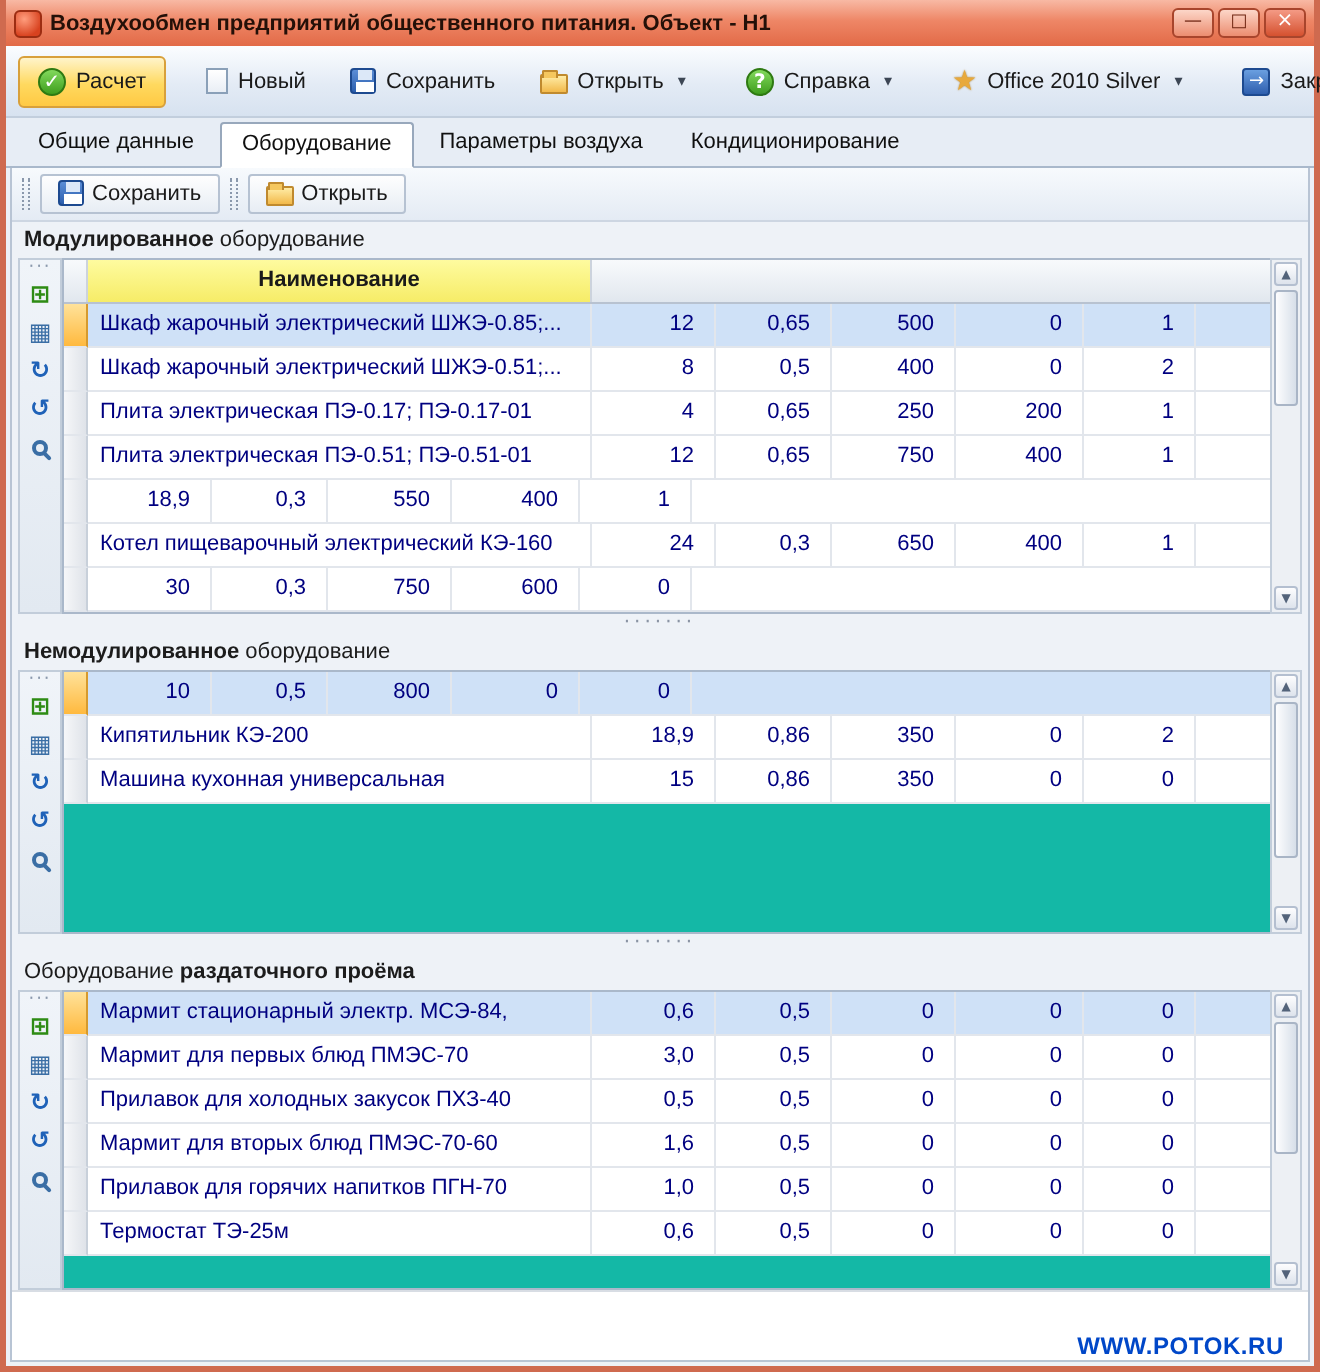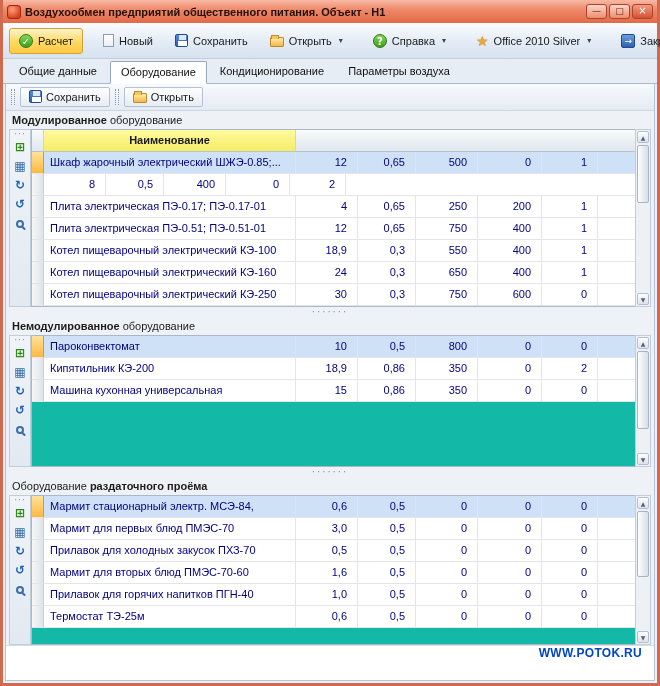--- a/index.html
+++ b/index.html
@@ -88,21 +88,21 @@
   .trow.sel .cell { background:#cfe1f7; }
   .trow.sel .cell.ind { background:linear-gradient(#ffe29a, #ffb93e); border-right:1px solid #d69a2e; }
 
   .vscroll { width:16px; flex:0 0 16px; background:#edf0f4; border:1px solid #c2cdda; display:flex; flex-direction:column; align-items:center; padding:1px; gap:2px; }
   .scroll-arrow { width:12px; height:12px; flex:0 0 12px; font-size:6px; color:#53637a; text-align:center; line-height:11px; background:linear-gradient(#fdfdfe, #dde3ec); border:1px solid #b4bfd0; border-radius:2px; }
   .thumb { width:12px; background:linear-gradient(90deg, #fdfdfe, #d7dfe9); border:1px solid #a9b5c6; border-radius:2px; }
   .spacer { flex:1; }
 
   .splitter { height:10px; flex:0 0 10px; display:flex; align-items:center; justify-content:center; color:#8a94a4; font-size:10px; letter-spacing:2px; line-height:8px; }
 
-  .bottombar { flex:1; background:#fff; border-top:1px solid #d8dde4; display:flex; align-items:flex-start; justify-content:flex-end; padding:0 12px; }
+  .bottombar { flex:1; background:#fff; border-top:1px solid #d8dde4; display:flex; align-items:flex-end; justify-content:flex-end; padding:0 12px; }
   .potok-link { color:#0047c8; font-weight:bold; font-size:12px; letter-spacing:0.3px; }
 </style>
 </head>
 <body>
 
 <div class="window">
 
   <div class="titlebar">
     <span class="app-icon"></span>
     <span class="title-text">Воздухообмен предприятий общественного питания. Объект - Н1</span>
@@ -147,22 +147,22 @@
     <div class="sep"></div>
     <div class="tbtn">
       <span class="exit-icon glyph">→</span>
       <span>Закрыть</span>
     </div>
   </div>
 
   <div class="tabs">
     <div class="tab">Общие данные</div>
     <div class="tab active">Оборудование</div>
+    <div class="tab">Параметры воздуха</div>
     <div class="tab">Кондиционирование</div>
-    <div class="tab">Параметры воздуха</div>
   </div>
 
   <div class="page">
 
     <div class="subtoolbar">
       <span class="vhandle"></span>
       <div class="sbtn">
         <span class="floppy-icon"></span>
         <span>Сохранить</span>
       </div>
@@ -204,20 +204,21 @@
               <div class="cell name w-name">Шкаф жарочный электрический ШЖЭ-0.85;...</div>
               <div class="cell num w-v0">12</div>
               <div class="cell num w-v1">0,65</div>
               <div class="cell num w-v2">500</div>
               <div class="cell num w-v3">0</div>
               <div class="cell num w-v4">1</div>
               <div class="cell filler"></div>
             </div>
             <div class="trow">
               <div class="cell ind w-ind"></div>
+              <div class="cell name w-name">Шкаф жарочный электрический ШЖЭ-0.51;...</div>
               <div class="cell num w-v0">8</div>
               <div class="cell num w-v1">0,5</div>
               <div class="cell num w-v2">400</div>
               <div class="cell num w-v3">0</div>
               <div class="cell num w-v4">2</div>
               <div class="cell filler"></div>
             </div>
             <div class="trow">
               <div class="cell ind w-ind"></div>
               <div class="cell name w-name">Плита электрическая ПЭ-0.17; ПЭ-0.17-01</div>
@@ -233,41 +234,39 @@
               <div class="cell name w-name">Плита электрическая ПЭ-0.51; ПЭ-0.51-01</div>
               <div class="cell num w-v0">12</div>
               <div class="cell num w-v1">0,65</div>
               <div class="cell num w-v2">750</div>
               <div class="cell num w-v3">400</div>
               <div class="cell num w-v4">1</div>
               <div class="cell filler"></div>
             </div>
             <div class="trow">
               <div class="cell ind w-ind"></div>
-              <div class="cell name w-name">Котел пищеварочный электрический  КЭ-100</div>
               <div class="cell num w-v0">18,9</div>
               <div class="cell num w-v1">0,3</div>
               <div class="cell num w-v2">550</div>
               <div class="cell num w-v3">400</div>
               <div class="cell num w-v4">1</div>
               <div class="cell filler"></div>
             </div>
             <div class="trow">
               <div class="cell ind w-ind"></div>
               <div class="cell name w-name">Котел пищеварочный электрический  КЭ-160</div>
               <div class="cell num w-v0">24</div>
               <div class="cell num w-v1">0,3</div>
               <div class="cell num w-v2">650</div>
               <div class="cell num w-v3">400</div>
               <div class="cell num w-v4">1</div>
               <div class="cell filler"></div>
             </div>
             <div class="trow">
               <div class="cell ind w-ind"></div>
-              <div class="cell name w-name">Котел пищеварочный электрический  КЭ-250</div>
               <div class="cell num w-v0">30</div>
               <div class="cell num w-v1">0,3</div>
               <div class="cell num w-v2">750</div>
               <div class="cell num w-v3">600</div>
               <div class="cell num w-v4">0</div>
               <div class="cell filler"></div>
             </div>
           </div>
       </div>
       <div class="vscroll">
@@ -291,21 +290,20 @@
         <span class="strip-btn ig-refresh glyph">↻</span>
         <span class="strip-btn ig-undo glyph">↺</span>
         <span class="strip-btn">
             <span class="mag"></span>
           </span>
       </div>
       <div class="grid">
         <div class="tbody">
             <div class="trow sel">
               <div class="cell ind w-ind"></div>
-              <div class="cell name w-name">Пароконвектомат</div>
               <div class="cell num w-v0">10</div>
               <div class="cell num w-v1">0,5</div>
               <div class="cell num w-v2">800</div>
               <div class="cell num w-v3">0</div>
               <div class="cell num w-v4">0</div>
               <div class="cell filler"></div>
             </div>
             <div class="trow">
               <div class="cell ind w-ind"></div>
               <div class="cell name w-name">Кипятильник КЭ-200</div>
@@ -369,41 +367,41 @@
               <div class="cell name w-name">Мармит для первых блюд ПМЭС-70</div>
               <div class="cell num w-v0">3,0</div>
               <div class="cell num w-v1">0,5</div>
               <div class="cell num w-v2">0</div>
               <div class="cell num w-v3">0</div>
               <div class="cell num w-v4">0</div>
               <div class="cell filler"></div>
             </div>
             <div class="trow">
               <div class="cell ind w-ind"></div>
-              <div class="cell name w-name">Прилавок для холодных закусок ПХЗ-70</div>
+              <div class="cell name w-name">Прилавок для холодных закусок ПХЗ-40</div>
               <div class="cell num w-v0">0,5</div>
               <div class="cell num w-v1">0,5</div>
               <div class="cell num w-v2">0</div>
               <div class="cell num w-v3">0</div>
               <div class="cell num w-v4">0</div>
               <div class="cell filler"></div>
             </div>
             <div class="trow">
               <div class="cell ind w-ind"></div>
               <div class="cell name w-name">Мармит для вторых блюд ПМЭС-70-60</div>
               <div class="cell num w-v0">1,6</div>
               <div class="cell num w-v1">0,5</div>
               <div class="cell num w-v2">0</div>
               <div class="cell num w-v3">0</div>
               <div class="cell num w-v4">0</div>
               <div class="cell filler"></div>
             </div>
             <div class="trow">
               <div class="cell ind w-ind"></div>
-              <div class="cell name w-name">Прилавок для горячих напитков ПГН-40</div>
+              <div class="cell name w-name">Прилавок для горячих напитков ПГН-70</div>
               <div class="cell num w-v0">1,0</div>
               <div class="cell num w-v1">0,5</div>
               <div class="cell num w-v2">0</div>
               <div class="cell num w-v3">0</div>
               <div class="cell num w-v4">0</div>
               <div class="cell filler"></div>
             </div>
             <div class="trow">
               <div class="cell ind w-ind"></div>
               <div class="cell name w-name">Термостат ТЭ-25м</div>

